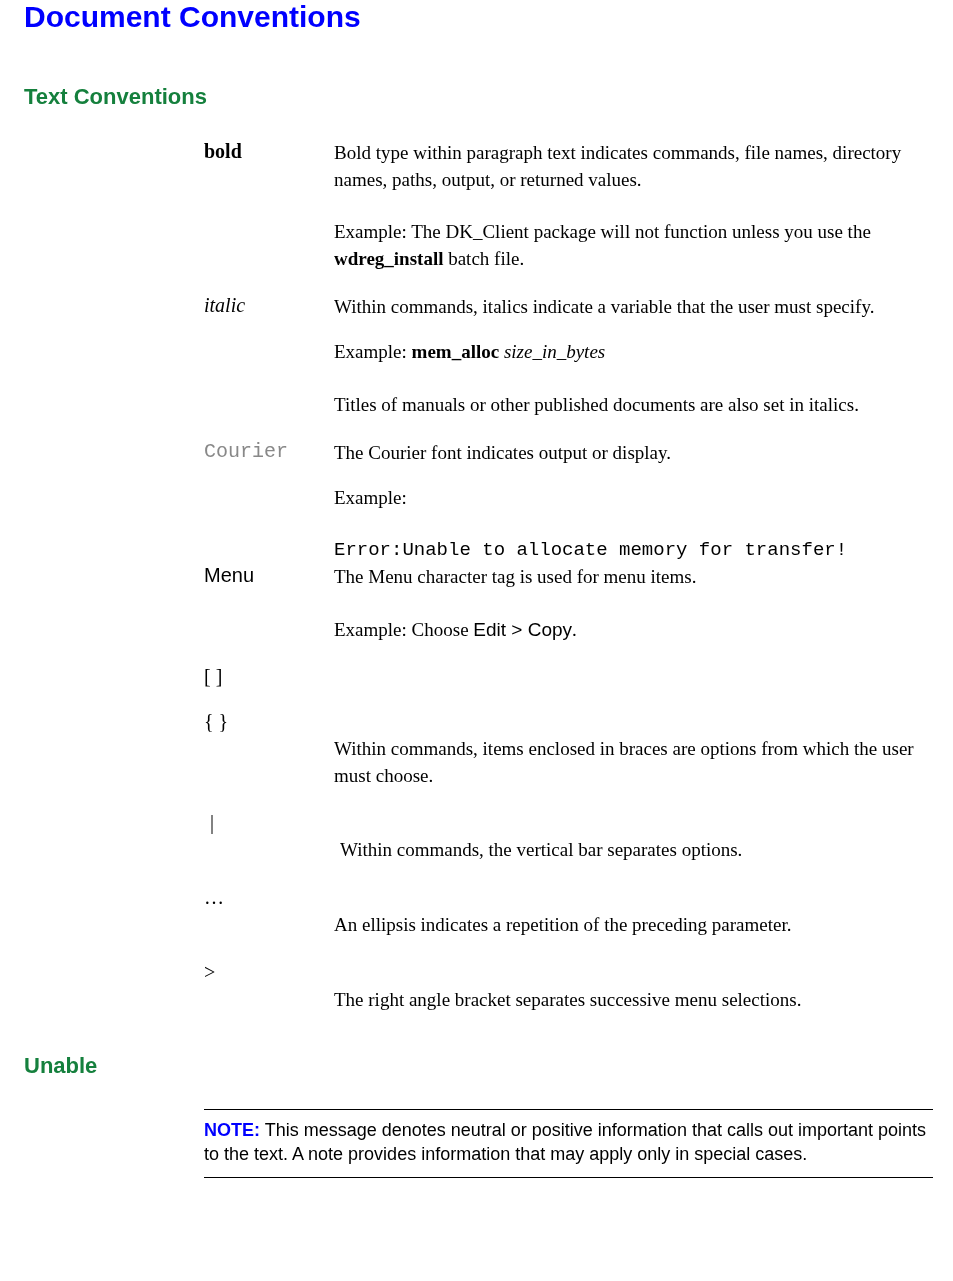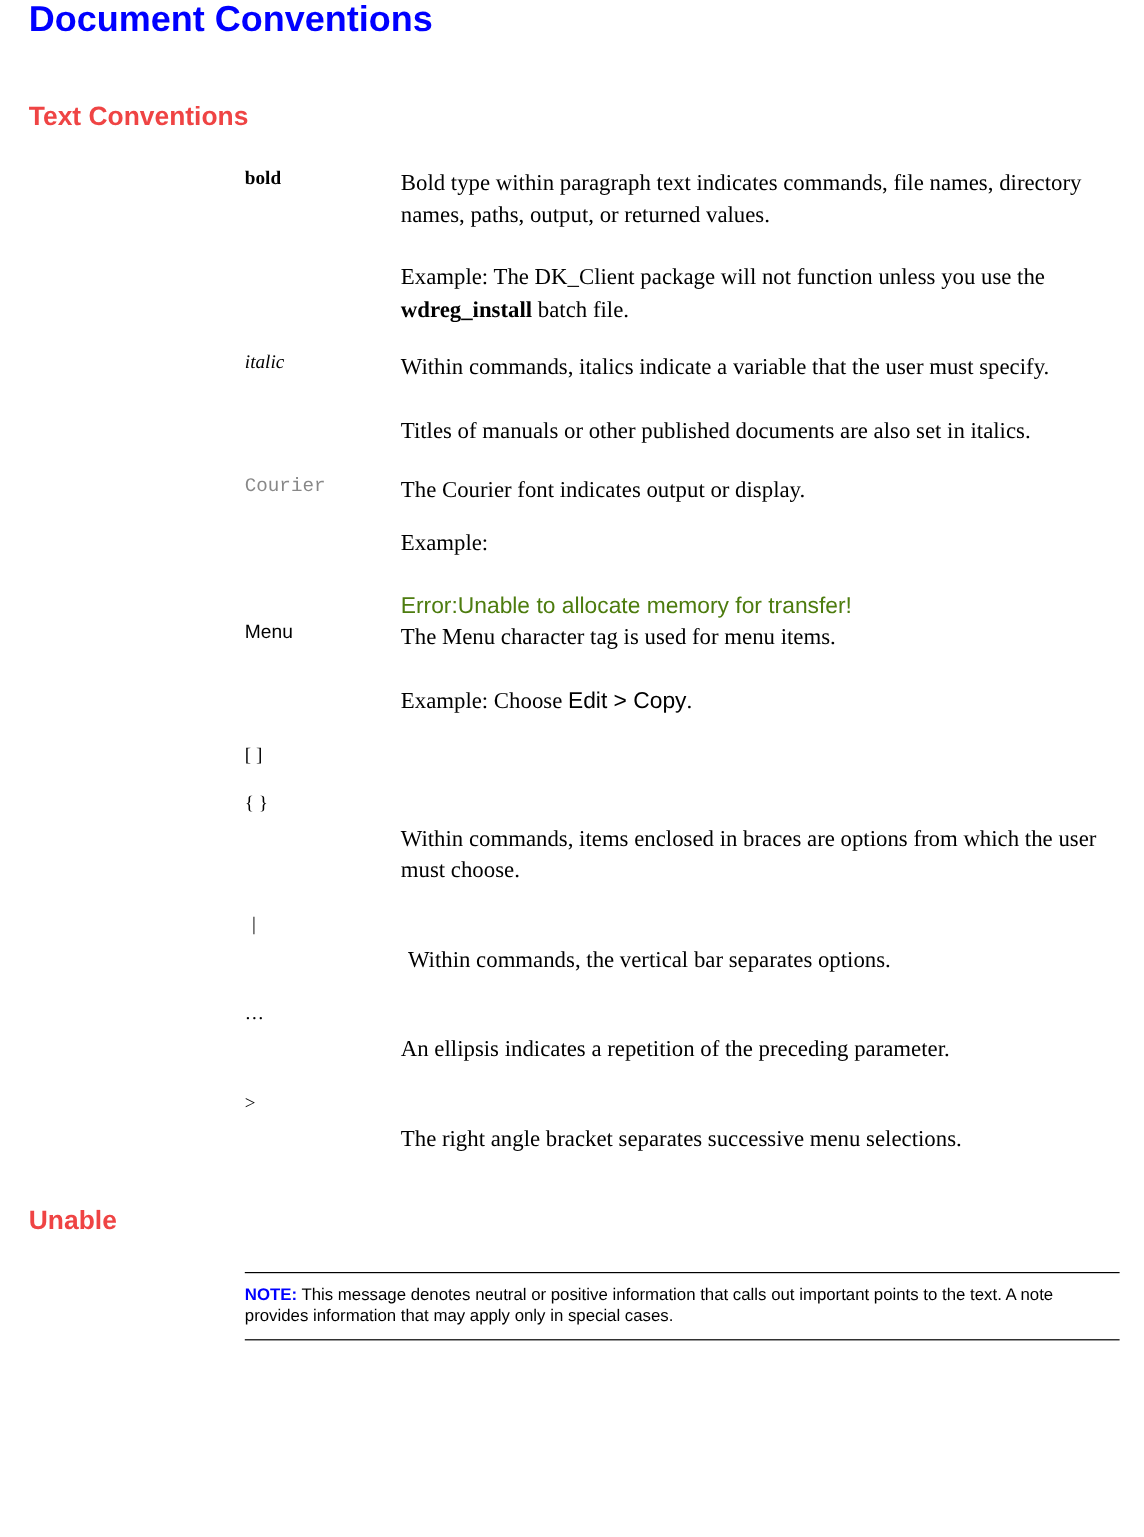--- a/index.html
+++ b/index.html
@@ -14,39 +14,39 @@
       padding: 0 20px 40px 24px;
     }
     h1.main-title {
       color: #0000FF;
       font-family: Arial, Helvetica, sans-serif;
       font-weight: bold;
       font-size: 30px;
       margin: 0 0 50px 0;
     }
     h2.section-title {
-      color: #ef4444;
+      color: #15803d;
       font-family: Arial, Helvetica, sans-serif;
       font-weight: bold;
       font-size: 22px;
       margin: 0 0 30px 0;
     }
     .conv-table {
       margin-left: 180px;
       margin-bottom: 40px;
     }
     .conv-row {
       display: flex;
       margin-bottom: 22px;
       align-items: flex-start;
     }
     .conv-label {
       width: 130px;
       flex-shrink: 0;
-      font-size: 16px;
+      font-size: 20px;
     }
     .conv-label.bold {
       font-weight: bold;
     }
     .conv-label.italic {
       font-style: italic;
     }
     .conv-label.courier {
       font-family: 'Courier New', Courier, monospace;
       color: #888;
@@ -66,33 +66,33 @@
       margin-bottom: 0;
       margin-top: 26px;
     }
     .bold-inline {
       font-weight: bold;
     }
     .italic-inline {
       font-style: italic;
     }
     .courier-inline {
-      font-family: Liberation Sans, sans-serif;
-      color: #4d7c0f;
+      font-family: Liberation Mono, monospace;
+      color: #000000;
     }
     .menu-inline {
       font-family: Arial, Helvetica, sans-serif;
     }
     .notice-box {
       margin-left: 180px;
       border-top: 1.5px solid #000;
       border-bottom: 1.5px solid #000;
       padding: 8px 0 10px 0;
       font-family: Arial, Helvetica, sans-serif;
-      font-size: 14px;
+      font-size: 18px;
       line-height: 1.35;
     }
     .notice-label {
       color: #0000FF;
       font-weight: bold;
     }
   </style>
 </head>
 <body>
 
@@ -110,20 +110,23 @@
         <p>
           <span>Example: The DK_Client package will not function unless you use the </span><span class="bold-inline">wdreg_install</span><span> batch file.</span>
         </p>
       </div>
     </div>
 
     <div class="conv-row">
       <div class="conv-label italic">italic</div>
       <div class="conv-body">
         <p>Within commands, italics indicate a variable that the user must specify.</p>
+        <p>
+          <span>Example: </span><span class="bold-inline">mem_alloc</span><span> </span><span class="italic-inline">size_in_bytes</span>
+        </p>
         <p>Titles of manuals or other published documents are also set in italics.</p>
       </div>
     </div>
 
     <div class="conv-row" style="margin-bottom:0;">
       <div class="conv-label courier">Courier</div>
       <div class="conv-body">
         <p>The Courier font indicates output or display.</p>
         <p>Example:</p>
         <p class="courier-inline" style="margin-bottom:0;">Error:Unable to allocate memory for transfer!</p>

